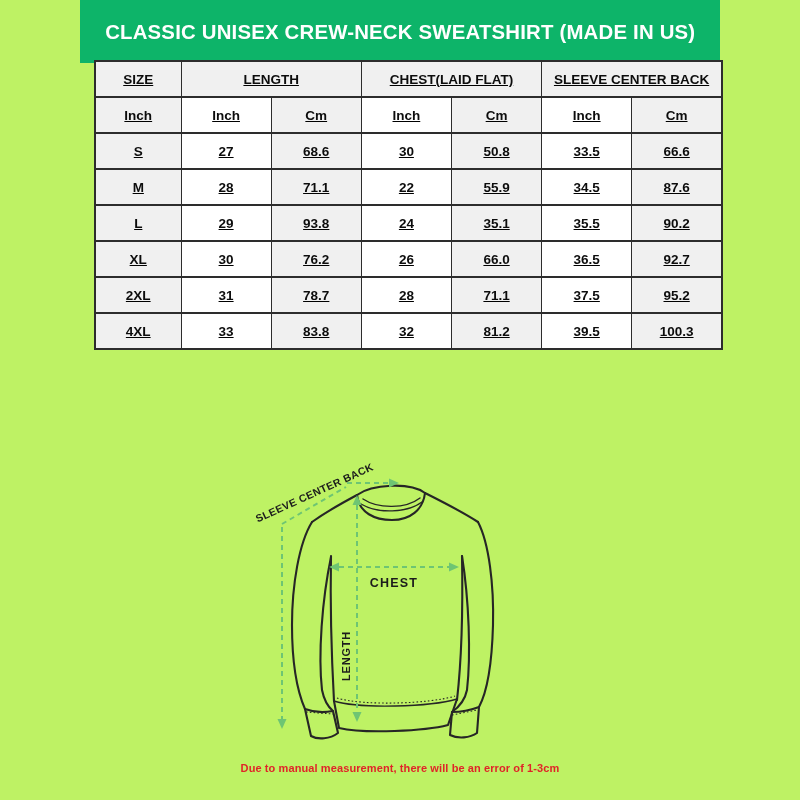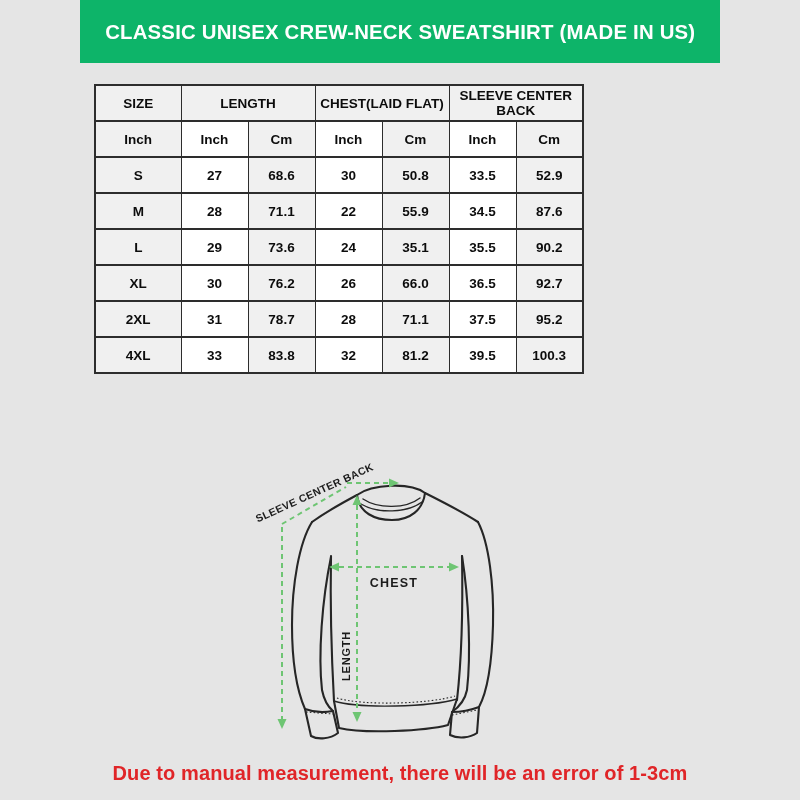--- a/index.html
+++ b/index.html
@@ -7,30 +7,30 @@
     --header-fg:#ffffff;
     --stripe:#f0f0f0;
     --line:#2d2d2d;
     --diagram-green:#6ec573;
     --outline:#262626;
     --note-red:#e02528;
   }
   *{margin:0;padding:0;box-sizing:border-box;}
   html,body{width:800px;height:800px;background:#ffffff;overflow:hidden;
     font-family:"Liberation Sans","DejaVu Sans",sans-serif;}
-  .canvas{position:relative;width:800px;height:800px;background:#e5e5e5;}
+  .canvas{position:relative;width:800px;height:800px;background:#bef264;}
 
   
   .titlebar{position:absolute;left:80px;top:0;width:640px;height:63px;
     background:var(--header-bg);display:flex;align-items:center;justify-content:center;}
   .titlebar h1{color:var(--header-fg);font-size:21px;font-weight:bold;
     letter-spacing:.2px;white-space:nowrap;transform:scaleX(.97);}
 
   
-  .tablewrap{position:absolute;left:94px;top:84px;width:490px;}
+  .tablewrap{position:absolute;left:94px;top:60px;width:629px;text-decoration:underline;}
   table{width:100%;border-collapse:collapse;border:2px solid var(--line);table-layout:fixed;}
   col.size-col{width:86px;}
   th,td{border:1px solid var(--line);height:36px;text-align:center;vertical-align:middle;
     font-size:13.5px;font-weight:bold;color:#0c0c0c;padding:0;}
   tr{border-top:2px solid var(--line);border-bottom:2px solid var(--line);}
   tr.group-row th{background:var(--stripe);}
   tr.data-row th,tr.data-row td:nth-child(odd){background:var(--stripe);}
   tr.data-row td:nth-child(even){background:#ffffff;}
 
   
@@ -38,21 +38,21 @@
   .diagram svg{width:100%;height:100%;display:block;}
   .outline{fill:none;stroke:var(--outline);stroke-width:2.1;stroke-linecap:round;stroke-linejoin:round;}
   .thin{fill:none;stroke:var(--outline);stroke-width:1.4;stroke-linecap:round;}
   .stitch{fill:none;stroke:var(--outline);stroke-width:1.1;stroke-dasharray:1.6 2.2;}
   .gline{fill:none;stroke:var(--diagram-green);stroke-width:2;stroke-dasharray:5 4;stroke-linecap:butt;}
   .ghead{fill:var(--diagram-green);stroke:none;}
   .dlabel{fill:#1c1c1c;font-family:"Liberation Sans","DejaVu Sans",sans-serif;font-weight:bold;}
 
   
   .note{position:absolute;left:0;top:762px;width:800px;text-align:center;
-    color:var(--note-red);font-size:20px;font-weight:bold;letter-spacing:.1px;}
+    color:var(--note-red);font-size:11px;font-weight:bold;letter-spacing:.1px;}
 </style>
 </head>
 <body>
 
 <div class="canvas">
 
   <header class="titlebar">
     <h1>CLASSIC UNISEX CREW-NECK SWEATSHIRT (MADE IN US)</h1>
   </header>
 
@@ -85,35 +85,35 @@
         </tr>
       </thead>
       <tbody>
         <tr class="data-row">
           <th>S</th>
           <td>27</td>
           <td>68.6</td>
           <td>30</td>
           <td>50.8</td>
           <td>33.5</td>
-          <td>52.9</td>
+          <td>66.6</td>
         </tr>
         <tr class="data-row">
           <th>M</th>
           <td>28</td>
           <td>71.1</td>
           <td>22</td>
           <td>55.9</td>
           <td>34.5</td>
           <td>87.6</td>
         </tr>
         <tr class="data-row">
           <th>L</th>
           <td>29</td>
-          <td>73.6</td>
+          <td>93.8</td>
           <td>24</td>
           <td>35.1</td>
           <td>35.5</td>
           <td>90.2</td>
         </tr>
         <tr class="data-row">
           <th>XL</th>
           <td>30</td>
           <td>76.2</td>
           <td>26</td>

